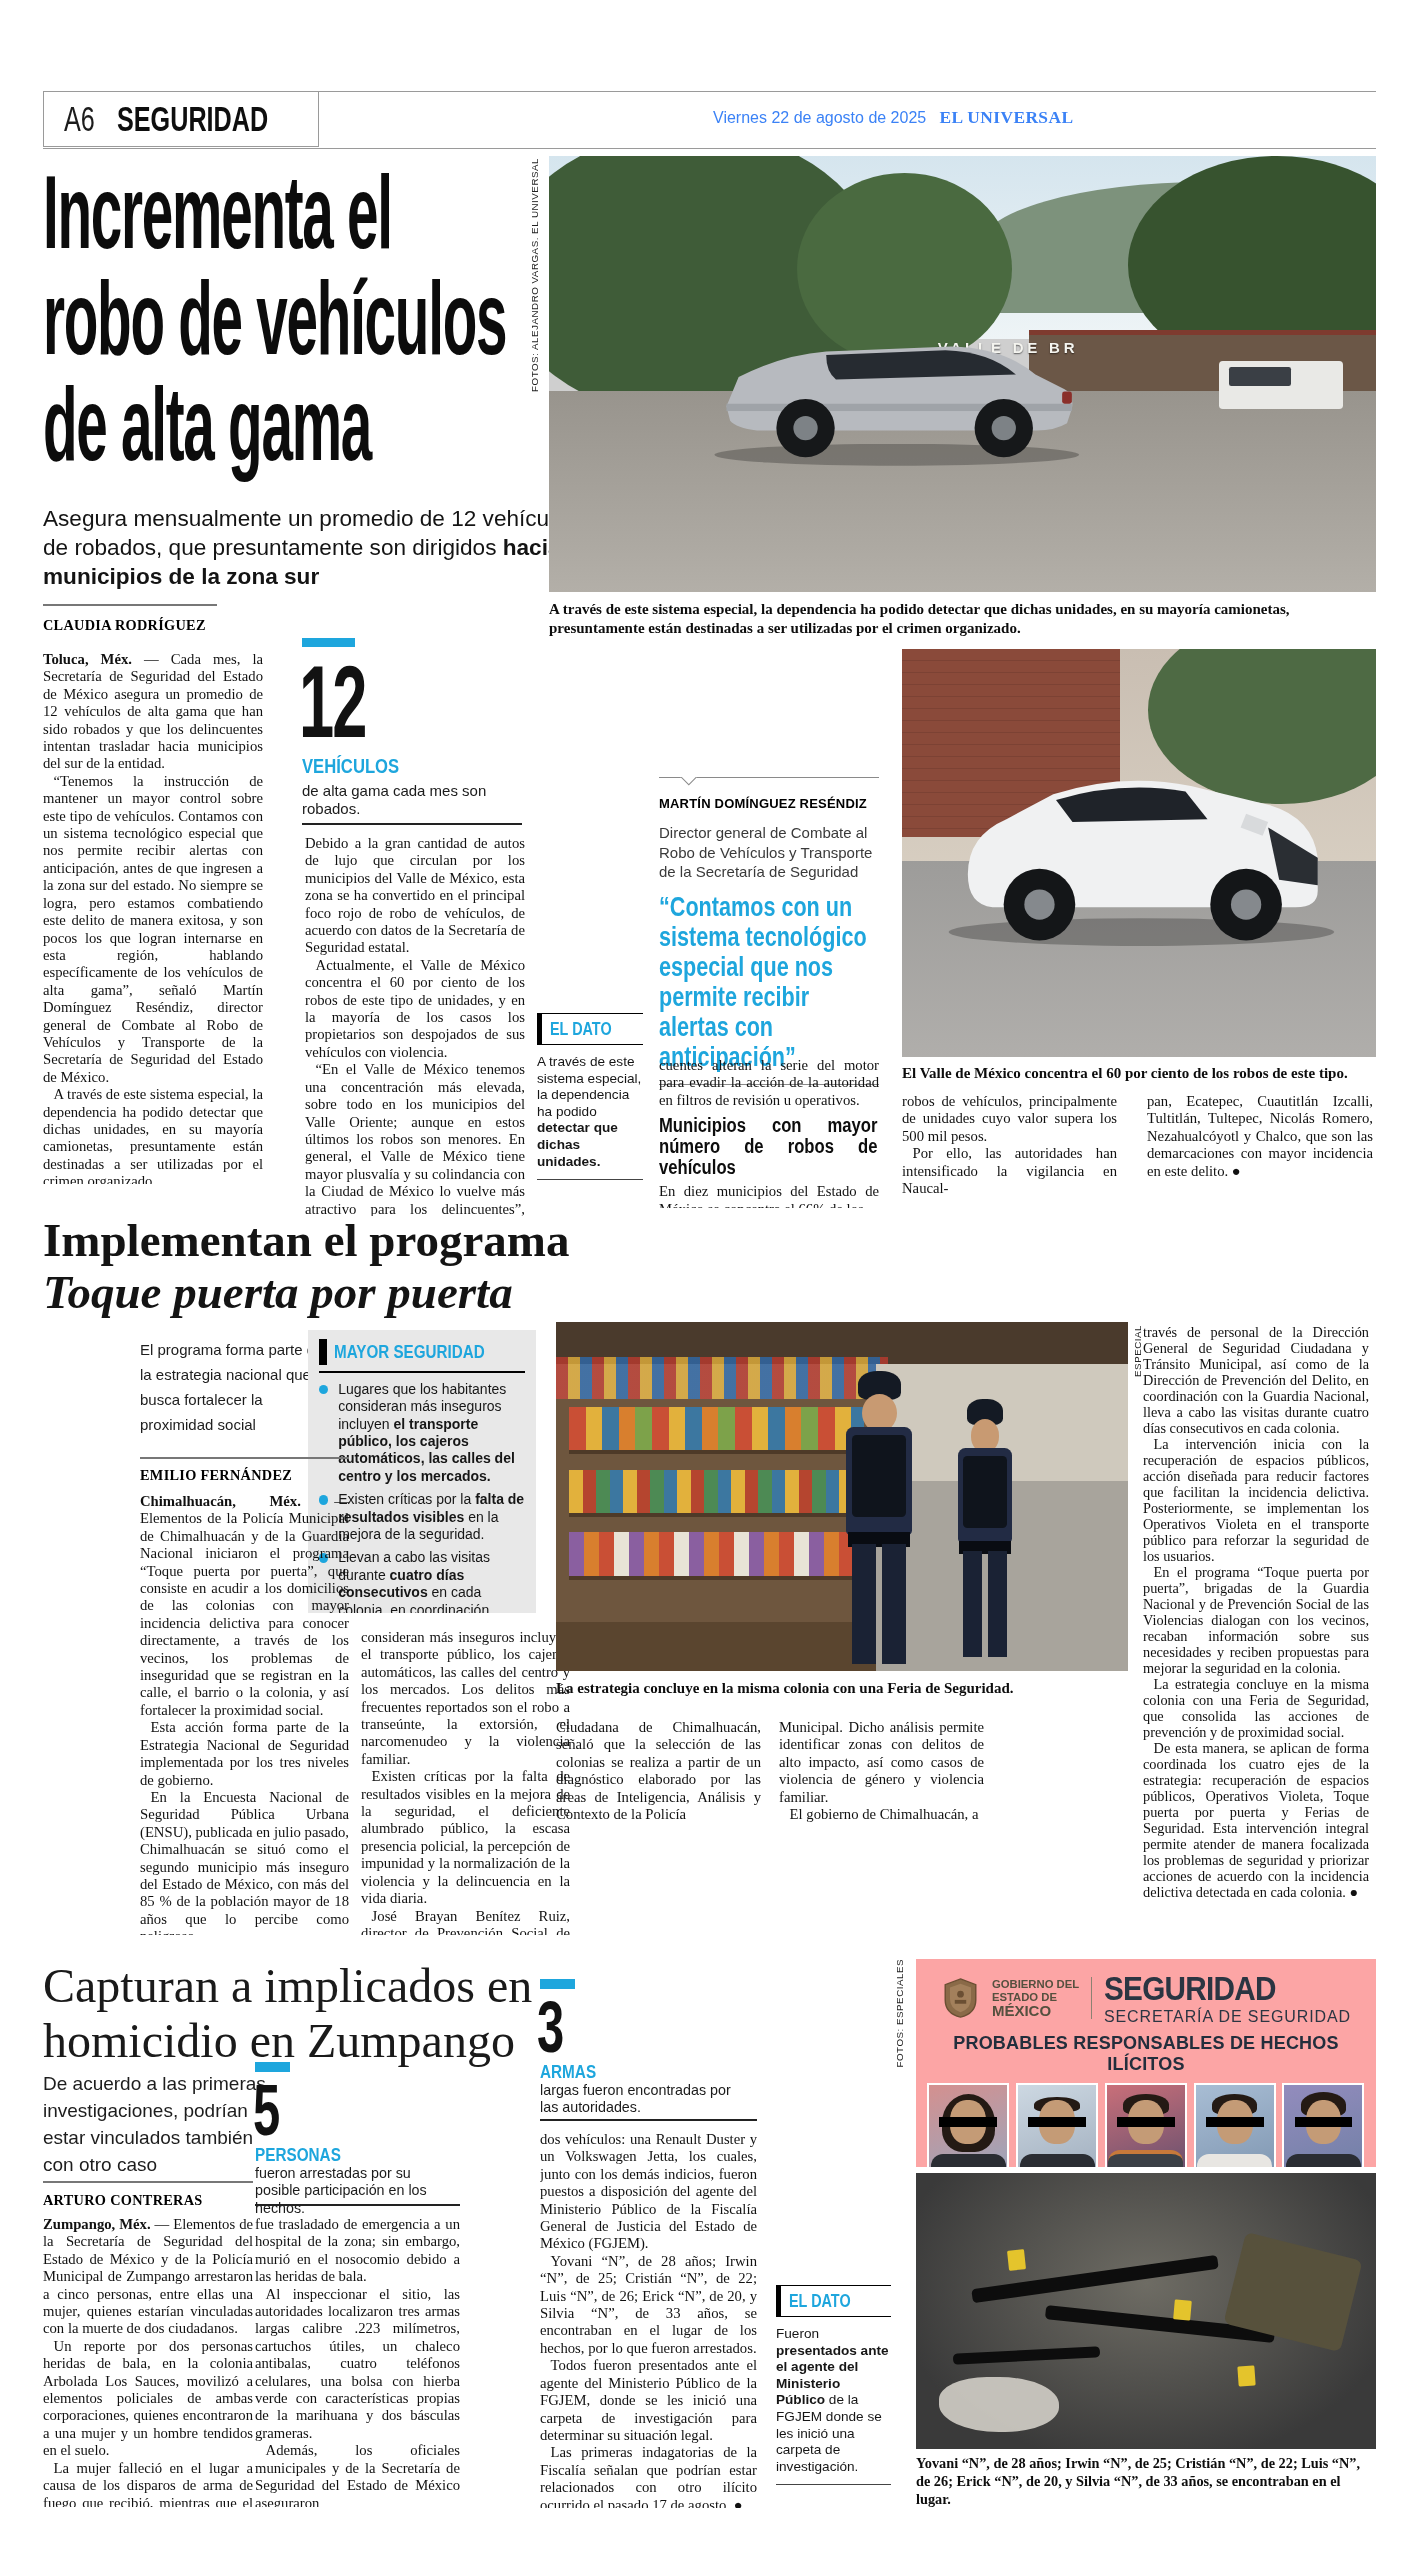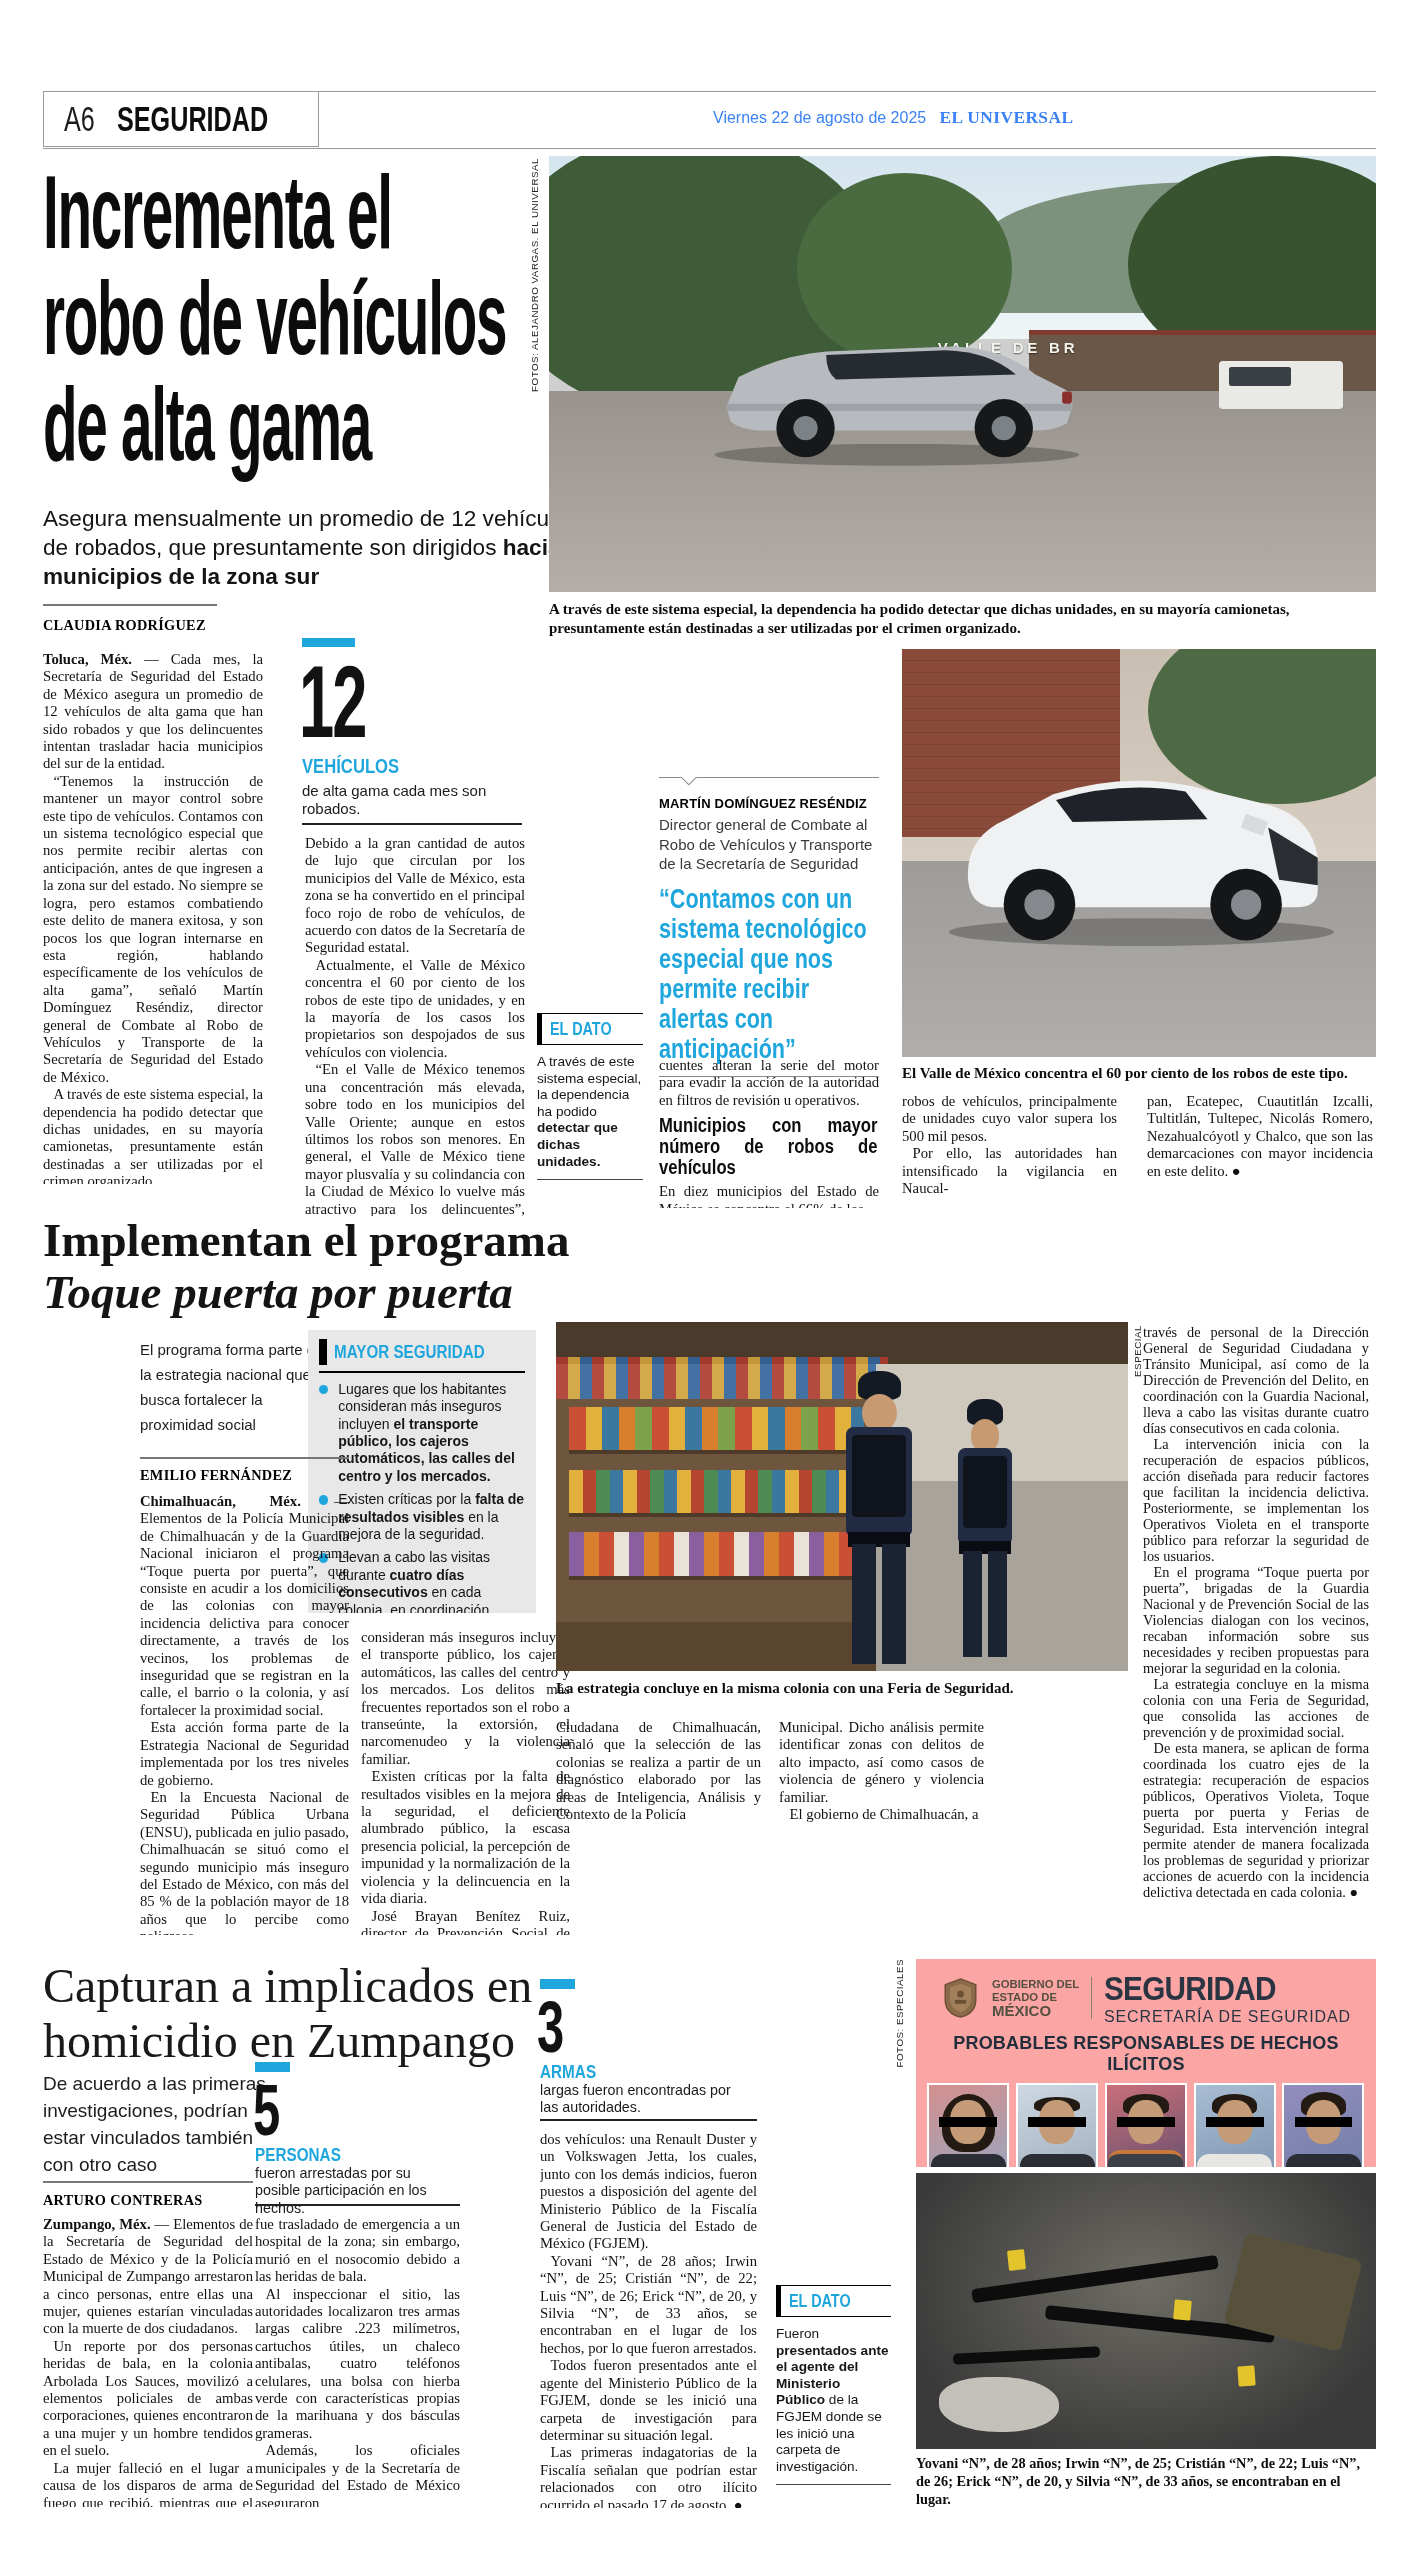--- a/index.html
+++ b/index.html
@@ -200,21 +200,21 @@
     <div class="thinrule" style="margin-top:9px"></div>
   </div>
 
   <div class="abs" style="left:659px;top:777px;width:220px">
     <div class="qrule">
         <span class="notch">
           <i></i>
         </span>
       </div>
     <div class="qname" style="margin-top:18px">MARTÍN DOMÍNGUEZ RESÉNDIZ</div>
-    <div class="qrole" style="margin-top:4px">Director general de Combate al Robo de Vehículos y Transporte de la Secretaría de Seguridad</div>
+    <div class="qrole" style="margin-top:12px">Director general de Combate al Robo de Vehículos y Transporte de la Secretaría de Seguridad</div>
     <div style="margin-top:10.6px">
         <span class="qtext">“Contamos con un sistema tecnológico especial que nos permite recibir alertas con anticipación”</span>
       </div>
     <div class="qrule" style="margin-top:12px"></div>
   </div>
 
   <div class="abs bodycol" style="left:659px;top:1057px;width:220px;height:151px">
     <p>cuentes alteran la serie del motor para evadir la acción de la autoridad en filtros de revisión u operativos.</p>
     <div style="margin:6px 0 4.5px"><span class="shd" style="white-space:normal;width:257px">Municipios con mayor número de robos de vehículos</span></div>
     <p>En diez municipios del Estado de México se concentra el 66% de los</p>

